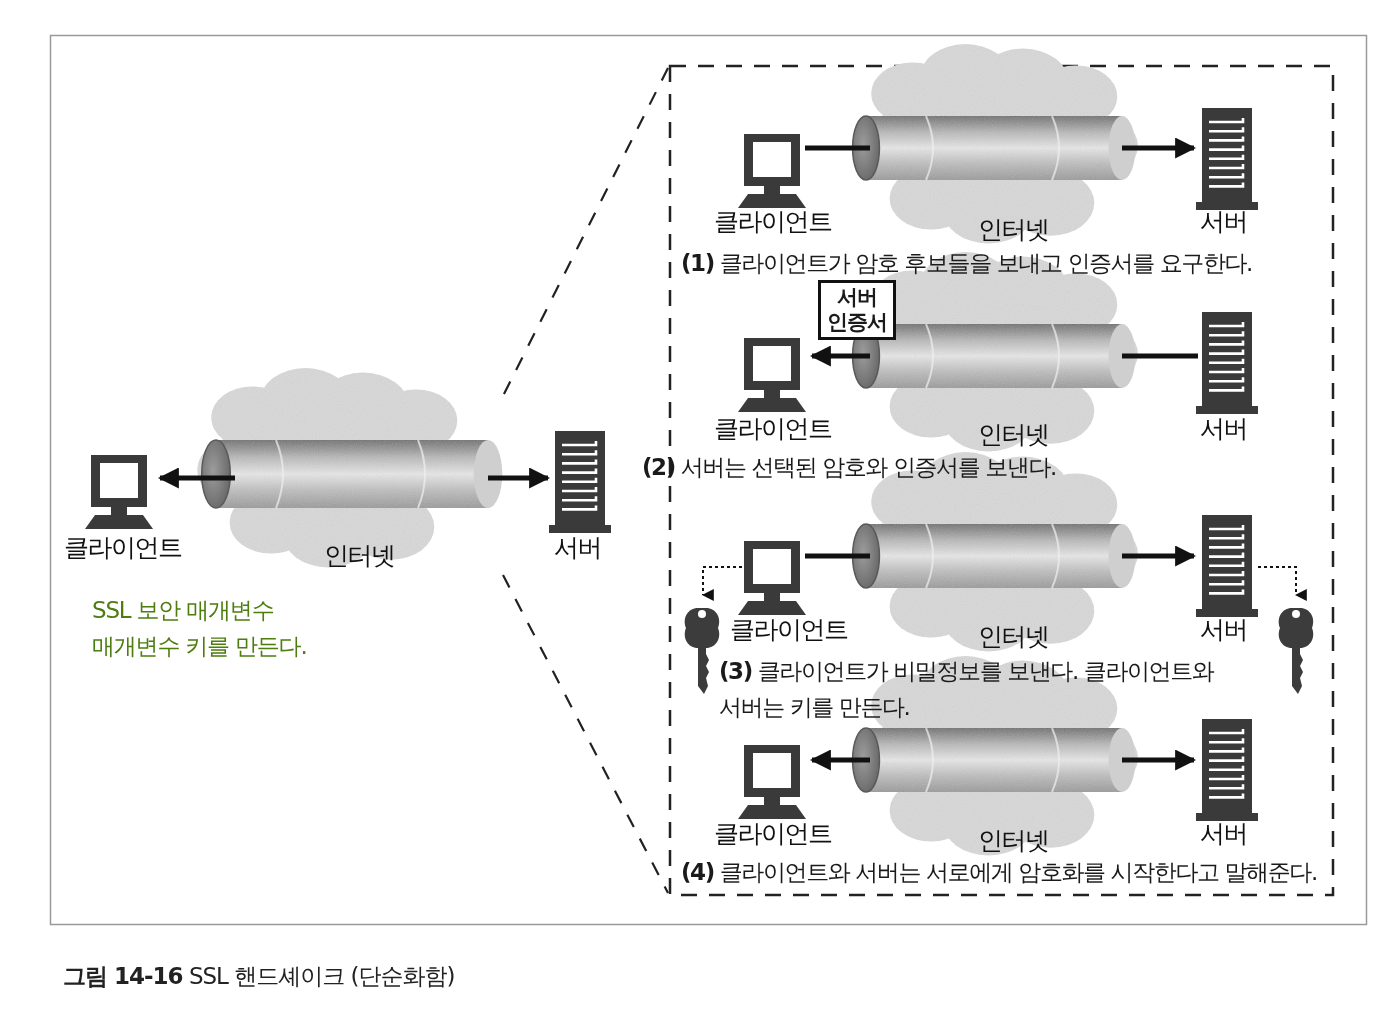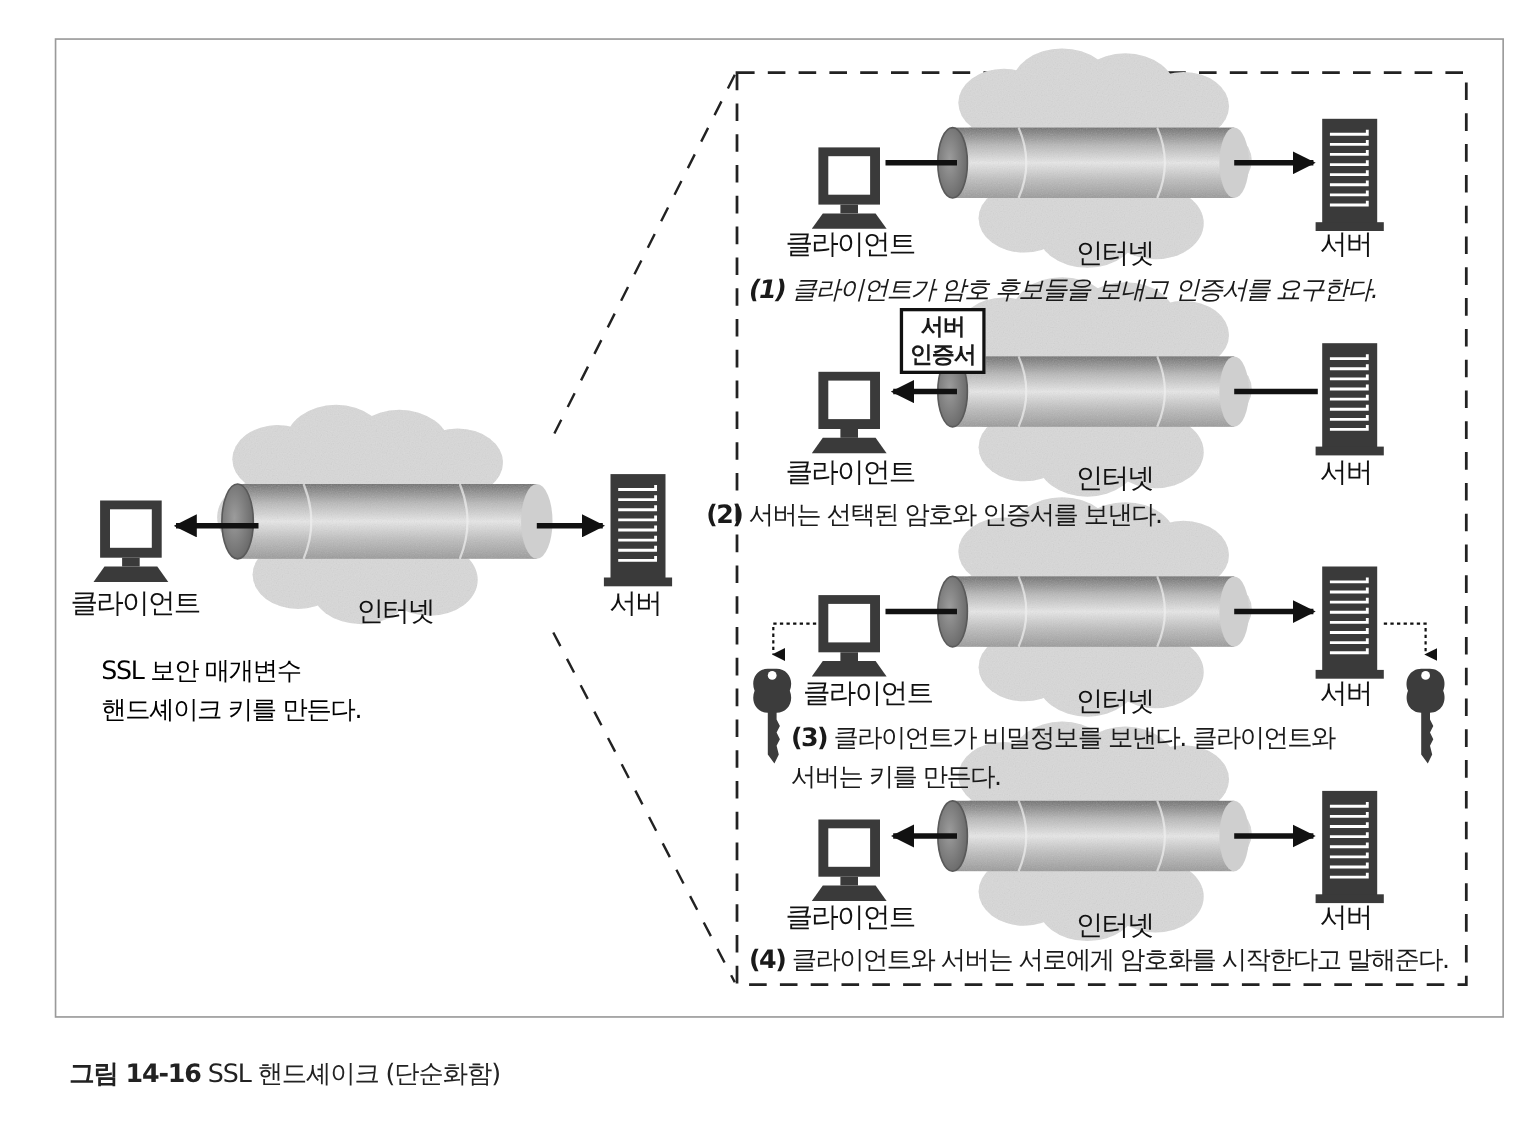--- a/index.html
+++ b/index.html
@@ -2,21 +2,21 @@
 <html><head>
 <meta charset="utf-8">
 <style>
   html, body { margin:0; padding:0; background:#ffffff; }
   body { width:1400px; height:1026px; position:relative; overflow:hidden;
          font-family:"DejaVu Sans","Liberation Sans",sans-serif; color:#1a1a1a; }
   #stage { position:absolute; left:0; top:0; width:1400px; height:1026px; }
   .lbl { position:absolute; white-space:nowrap; }
   .bold-lbl { font-weight:normal; font-size:25px; letter-spacing:-1.5px; color:#111; }
   .step-text { font-size:23px; letter-spacing:-1.4px; color:#1a1a1a; }
-  .left-desc { font-size:23px; letter-spacing:-1.2px; color:#000000; line-height:36px; }
+  .left-desc { font-size:23px; letter-spacing:-1.2px; color:#4d7c0f; line-height:36px; }
   .cert-box { position:absolute; border:3px solid #111; background:#fff; text-align:center;
               font-weight:bold; font-size:21px; line-height:25px; letter-spacing:-1px; padding:2px 6px; }
   .caption { position:absolute; left:40px; top:961px; font-size:23px; letter-spacing:-1px; color:#222;margin-left:23px; }
   .caption b { font-weight:bold; }
 </style>
 </head>
 <body>
 
 <div id="stage">
   <svg id="art" width="1400" height="1026" viewBox="0 0 1400 1026" xmlns="http://www.w3.org/2000/svg">
@@ -277,28 +277,28 @@
         </g>
       </g>
   </svg>
 
   
   <div class="lbl bold-lbl" style="left:64px;top:531px;">클라이언트</div>
   <div class="lbl bold-lbl" style="left:324px;top:539px;">인터넷</div>
   <div class="lbl bold-lbl" style="left:554px;top:531px;">서버</div>
   <div class="lbl left-desc" style="left:92px;top:592px;">
     <div>SSL 보안 매개변수</div>
-    <div>핸드셰이크 키를 만든다.</div>
+    <div>매개변수 키를 만든다.</div>
   </div>
 
   
   <div class="lbl bold-lbl" style="left:714px;top:205px;">클라이언트</div>
   <div class="lbl bold-lbl" style="left:978px;top:213px;">인터넷</div>
   <div class="lbl bold-lbl" style="left:1200px;top:205px;">서버</div>
-  <div class="lbl step-text" style="left:681px;top:248px;font-style:italic;">
+  <div class="lbl step-text" style="left:681px;top:248px;">
     <span style="font-weight:bold">(1)</span>
     <span>클라이언트가 암호 후보들을 보내고 인증서를 요구한다.</span>
   </div>
 
   
   <div class="cert-box" style="left:818px;top:280px;">
     <div>서버</div>
     <div>인증서</div>
   </div>
   <div class="lbl bold-lbl" style="left:714px;top:412px;">클라이언트</div>

